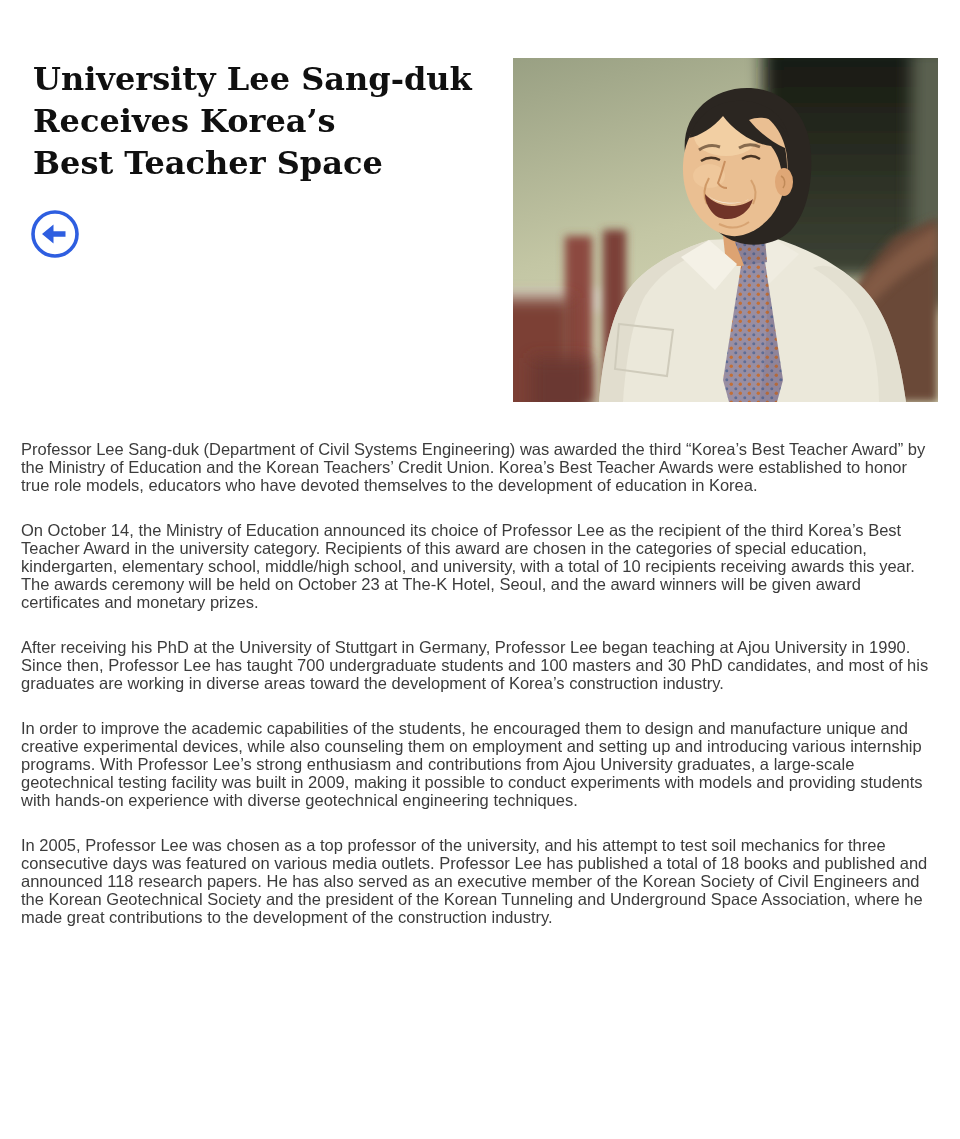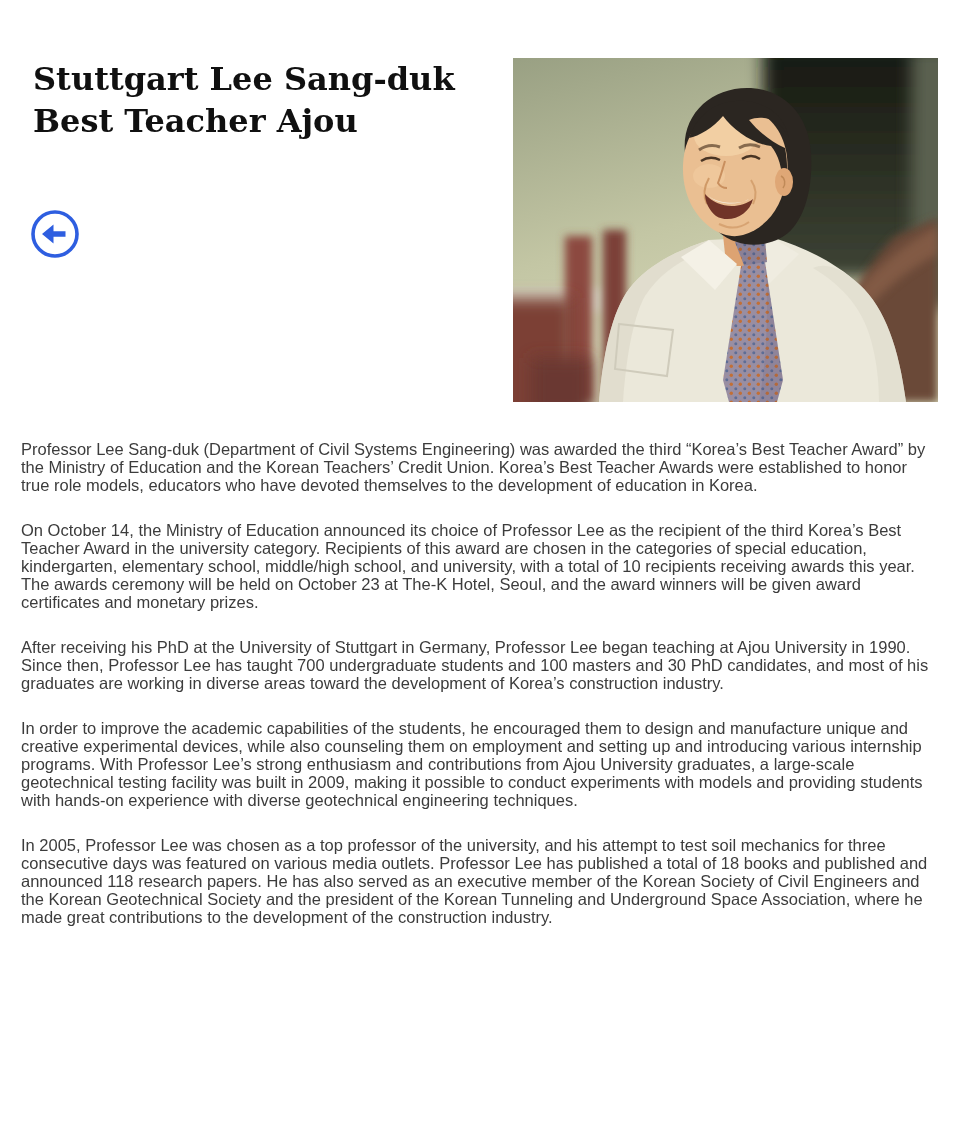--- a/index.html
+++ b/index.html
@@ -42,22 +42,23 @@
   }
 </style>
 </head>
 <body>
 
 <div class="page">
 
   <header class="hero">
 
     <h1 class="title">
-      <span>Stuttgart Lee Sang-duk</span>
-      <span>Best Teacher Ajou</span>
+      <span>University Lee Sang-duk</span>
+      <span>Receives Korea’s</span>
+      <span>Best Teacher Space</span>
     </h1>
 
     <button class="back-btn" aria-label="Back">
       <span>
         <svg width="52" height="52" viewBox="0 0 52 52">
           <circle cx="26" cy="26" r="22" fill="none" stroke="#2e5ee0" stroke-width="3.6"></circle>
           <path d="M36.5 23.2 L24.5 23.2 L24.5 16.5 L13 26 L24.5 35.5 L24.5 28.8 L36.5 28.8 Z" fill="#2e5ee0"></path>
         </svg>
       </span>
     </button>

